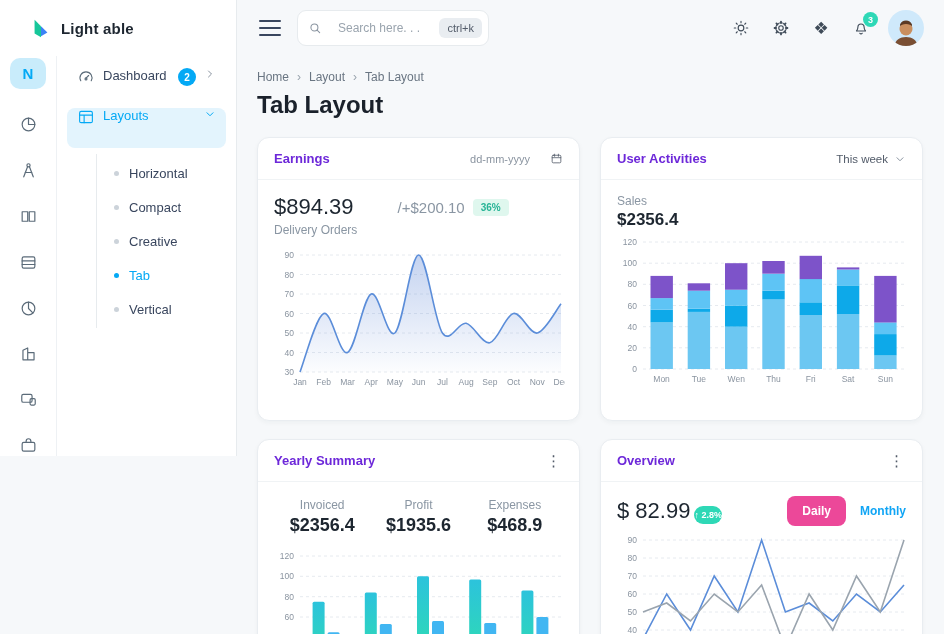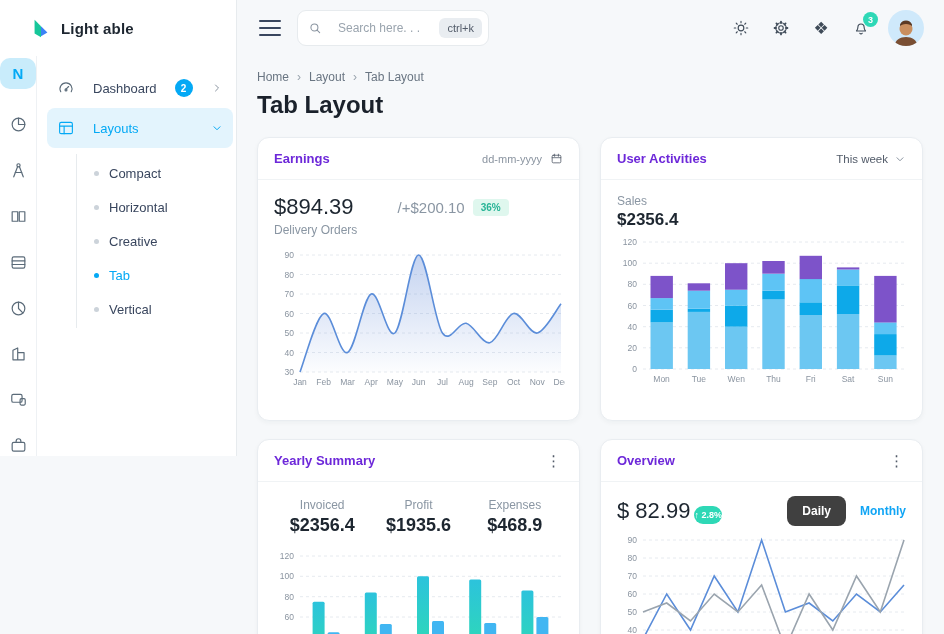--- a/index.html
+++ b/index.html
@@ -15,21 +15,21 @@
   .left-body{flex:1;display:flex;min-height:0;}
   .rail{width:57px;border-right:1px solid #eef1f4;display:flex;flex-direction:column;align-items:center;
         padding-top:2px;box-sizing:border-box;}
   .initial-badge{width:36px;height:36px;border-radius:10px;background:#c9ecfb;color:#04a9f5;
                  font-weight:700;font-size:15px;display:flex;align-items:center;justify-content:center;cursor:pointer;}
   .rail-btn{margin-top:25px;width:24px;height:24px;display:flex;align-items:center;justify-content:center;
             color:#5b6b79;cursor:pointer;background:none;border:none;padding:0;}
   .rail-btn svg{width:19px;height:19px;stroke:currentColor;fill:none;stroke-width:1.5;stroke-linecap:round;stroke-linejoin:round;}
 
   .nav{flex:1;padding:12px 10px 0 10px;}
-  .nav-item{height:40px;display:flex;align-items:center;gap:18px;padding:0 10px;border-radius:8px;
+  .nav-item{height:40px;display:flex;align-items:flex-start;gap:8px;padding:0 10px;border-radius:8px;
             font-size:13px;font-weight:500;cursor:pointer;}
   .nav-item svg.mi{width:18px;height:18px;stroke:currentColor;fill:none;stroke-width:1.5;stroke-linecap:round;stroke-linejoin:round;color:#5b6b79;}
   .nav-item .lbl{flex:1;}
   .nav-item.active{background:#e3f4fd;color:#04a9f5;}
   .nav-item.active svg.mi{color:#04a9f5;}
   .count-badge{min-width:18px;height:18px;border-radius:9px;background:#04a9f5;color:#fff;font-size:10px;
                font-weight:700;display:flex;align-items:center;justify-content:center;padding:0 5px;box-sizing:border-box;}
   .chev{width:12px;height:12px;stroke:#8a94a0;fill:none;stroke-width:2;stroke-linecap:round;stroke-linejoin:round;}
   .nav-item.active .chev{stroke:#04a9f5;}
   .nav-children{margin:6px 0 0 29px;border-left:1px solid #e7ebee;padding:2px 0;}
@@ -68,40 +68,40 @@
   .breadcrumb .bc-link{cursor:pointer;}
   .page-title{font-size:24px;font-weight:700;color:#1a212b;margin:7px 0 18px 0;}
   .grid{display:grid;grid-template-columns:1fr 1fr;column-gap:20px;row-gap:18px;}
   .card{background:#fff;border:1px solid #e9edf1;border-radius:12px;box-shadow:0 2px 5px rgba(30,40,60,.04);
         overflow:hidden;box-sizing:border-box;}
   .card.row1{height:284px;}
   .card.row2{height:310px;}
   .card-h{padding:13px 16px;border-bottom:1px solid #f0f3f5;display:flex;align-items:center;justify-content:space-between;}
   .card-title{font-size:13px;font-weight:700;color:#6d28d9;}
   .card-b{padding:14px 16px;}
-  .date-input{display:flex;align-items:center;gap:8px;font-size:11px;color:#8a94a0;cursor:pointer;background:none;border:none;padding:0;font-family:inherit;text-align:center;}
+  .date-input{display:flex;align-items:center;gap:20px;font-size:11px;color:#8a94a0;cursor:pointer;background:none;border:none;padding:0;font-family:inherit;text-align:center;}
   .date-input svg{width:13px;height:13px;stroke:#525b69;fill:none;stroke-width:1.5;stroke-linecap:round;}
   .filter-btn{display:flex;align-items:center;gap:6px;font-size:11.5px;color:#525b69;cursor:pointer;background:none;border:none;padding:0;font-family:inherit;}
   .kebab-btn{background:none;border:none;cursor:pointer;font-size:15px;color:#525b69;padding:0 2px;line-height:1;}
 
   .amount-row{display:flex;align-items:center;gap:8px;}
   .big-amount{font-size:22px;font-weight:400;color:#1d2630;}
   .delta{font-size:15px;color:#8a96a3;margin-left:36px;}
   .badge-soft{background:#dff7ee;color:#27b496;font-size:10px;font-weight:700;padding:3px 8px;border-radius:4px;}
   .subtitle{font-size:12px;color:#8a96a3;margin-top:3px;}
   .mini-label{font-size:12px;color:#8a96a3;}
   .mini-value{font-size:17px;font-weight:700;color:#1d2630;margin-top:2px;}
   .stats-row{display:grid;grid-template-columns:1fr 1fr 1fr;text-align:center;margin:2px 0 14px 0;}
   .stat-label{font-size:12px;color:#8a96a3;}
   .stat-value{font-size:18px;font-weight:700;color:#1d2630;margin-top:3px;}
   .overview-row{display:flex;align-items:center;justify-content:space-between;}
   .ov-left{display:flex;align-items:flex-end;gap:4px;}
   .badge-solid{background:#2ed8b6;color:#fff;font-size:9px;font-weight:700;padding:4px 0;border-radius:10px;}
   .toggle{display:flex;align-items:center;gap:14px;}
-  .btn-daily{background:#404040;color:#fff;font-size:12px;font-weight:700;padding:8px 15px;border-radius:8px;border:none;cursor:pointer;font-family:inherit;}
+  .btn-daily{background:#ec4899;color:#fff;font-size:12px;font-weight:700;padding:8px 15px;border-radius:8px;border:none;cursor:pointer;font-family:inherit;}
   .btn-monthly{background:none;border:none;color:#10a5f5;font-size:12px;font-weight:700;cursor:pointer;font-family:inherit;padding:0;}
 
   .chart{margin-top:12px;}
   .chart text{font-family:"Liberation Sans","DejaVu Sans",sans-serif;font-size:8.5px;fill:#8a94a0;}
 </style>
 </head>
 <body>
 
 <div class="app">
 
@@ -183,25 +183,25 @@
               <path d="M3.5 9.5h17M9.5 9.5V19.5"></path>
             </svg>
           <span class="lbl">Layouts</span>
           <svg class="chev" viewBox="0 0 24 24">
               <path d="M6 9.5l6 6 6-6"></path>
             </svg>
         </div>
         <div class="nav-children">
           <div class="nav-child">
             <span class="dot"></span>
-            <span>Compact</span>
+            <span>Horizontal</span>
           </div>
           <div class="nav-child">
             <span class="dot"></span>
-            <span>Horizontal</span>
+            <span>Compact</span>
           </div>
           <div class="nav-child">
             <span class="dot"></span>
             <span>Creative</span>
           </div>
           <div class="nav-child active">
             <span class="dot"></span>
             <span>Tab</span>
           </div>
           <div class="nav-child">

